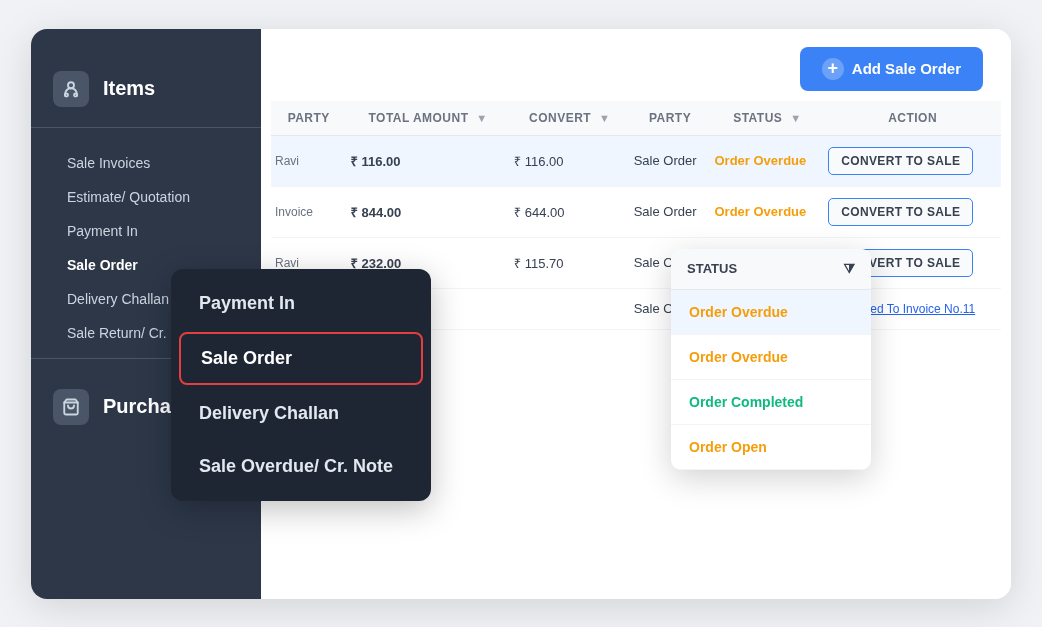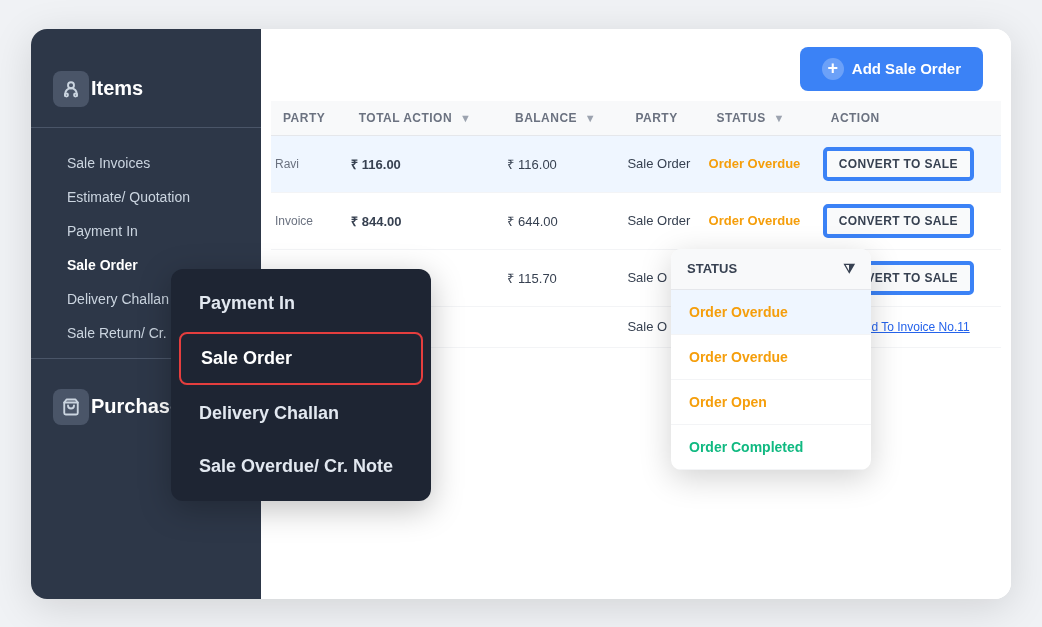--- a/index.html
+++ b/index.html
@@ -32,21 +32,21 @@
       padding-top: 20px;
       z-index: 10;
       position: relative;
     }
     .sidebar-section {
       padding: 10px 0 0 0;
     }
     .sidebar-main-item {
       display: flex;
       align-items: center;
-      gap: 2px;
+      gap: 14px;
       padding: 12px 22px;
       cursor: pointer;
       font-size: 20px;
       font-weight: 700;
       color: #fff;
     }
     .sidebar-main-item .icon-box {
       width: 36px;
       height: 36px;
       background: #4a5568;
@@ -118,21 +118,21 @@
     table {
       width: 100%;
       border-collapse: collapse;
       font-size: 13px;
     }
     thead tr {
       background: #f8f9fa;
     }
     thead th {
       padding: 10px 12px;
-      text-align: left;
+      text-align: center;
       font-size: 12px;
       font-weight: 700;
       color: #6b7280;
       letter-spacing: 0.04em;
       border-bottom: 1px solid #e5e7eb;
       white-space: nowrap;
     }
     thead th .filter-icon {
       display: inline-block;
       margin-left: 4px;
@@ -161,21 +161,21 @@
     .type-badge {
       color: #374151;
       font-size: 13px;
     }
     .status-overdue {
       color: #f59e0b;
       font-weight: 600;
       font-size: 13px;
     }
     .convert-btn {
-      border: 4px solid #3b82f6;
+      border: 1px solid #3b82f6;
       background: #f9fafb;
       color: #374151;
       padding: 6px 12px;
       border-radius: 5px;
       font-size: 12px;
       font-weight: 600;
       cursor: pointer;
       letter-spacing: 0.03em;
       white-space: nowrap;
     }
@@ -324,25 +324,25 @@
     </div>
 
     <div class="table-wrapper">
       <table>
         <thead>
           <tr>
             <th>
               <span>PARTY</span>
             </th>
             <th>
-              <span>TOTAL ACTION</span>
+              <span>TOTAL AMOUNT</span>
               <span class="filter-icon">▼</span>
             </th>
             <th>
-              <span>BALANCE</span>
+              <span>CONVERT</span>
               <span class="filter-icon">▼</span>
             </th>
             <th>
               <span>PARTY</span>
             </th>
             <th>
               <span>STATUS</span>
               <span class="filter-icon">▼</span>
             </th>
             <th>
@@ -443,25 +443,25 @@
       <div class="status-filter-header">
         <span>STATUS</span>
         <span>⧩</span>
       </div>
       <div class="status-filter-item overdue highlighted">
         <span>Order Overdue</span>
       </div>
       <div class="status-filter-item overdue">
         <span>Order Overdue</span>
       </div>
+      <div class="status-filter-item completed">
+        <span>Order Completed</span>
+      </div>
       <div class="status-filter-item open">
         <span>Order Open</span>
-      </div>
-      <div class="status-filter-item completed">
-        <span>Order Completed</span>
       </div>
     </div>
   </div>
 
   <div class="dropdown-menu">
     <div class="dropdown-item">
       <span>Payment In</span>
     </div>
     <div class="dropdown-item selected">
       <span>Sale Order</span>

